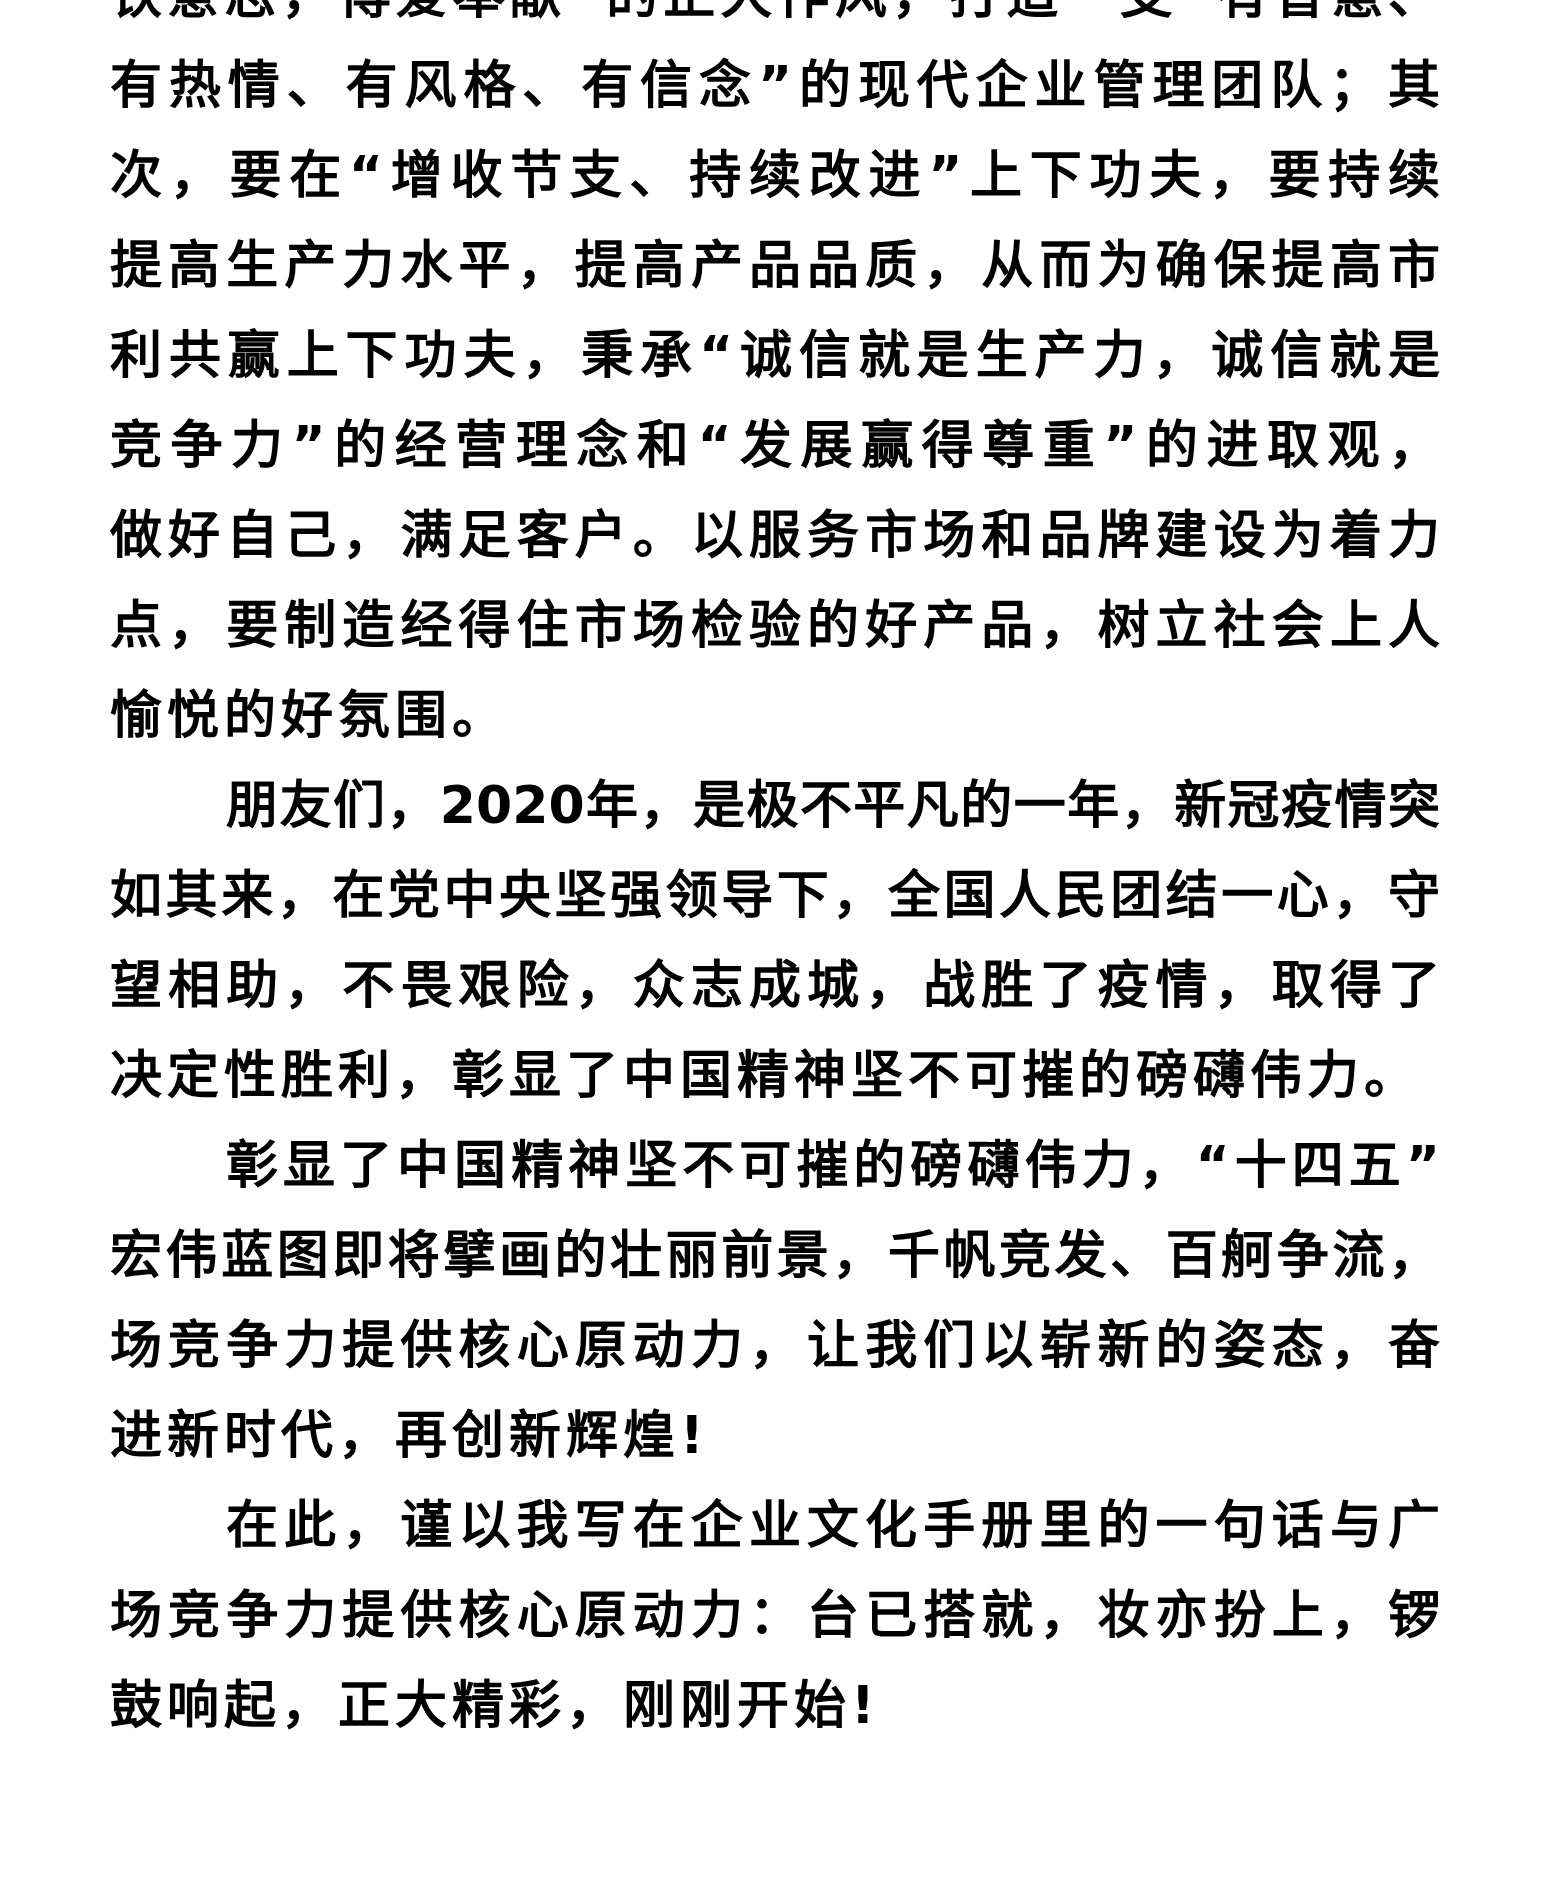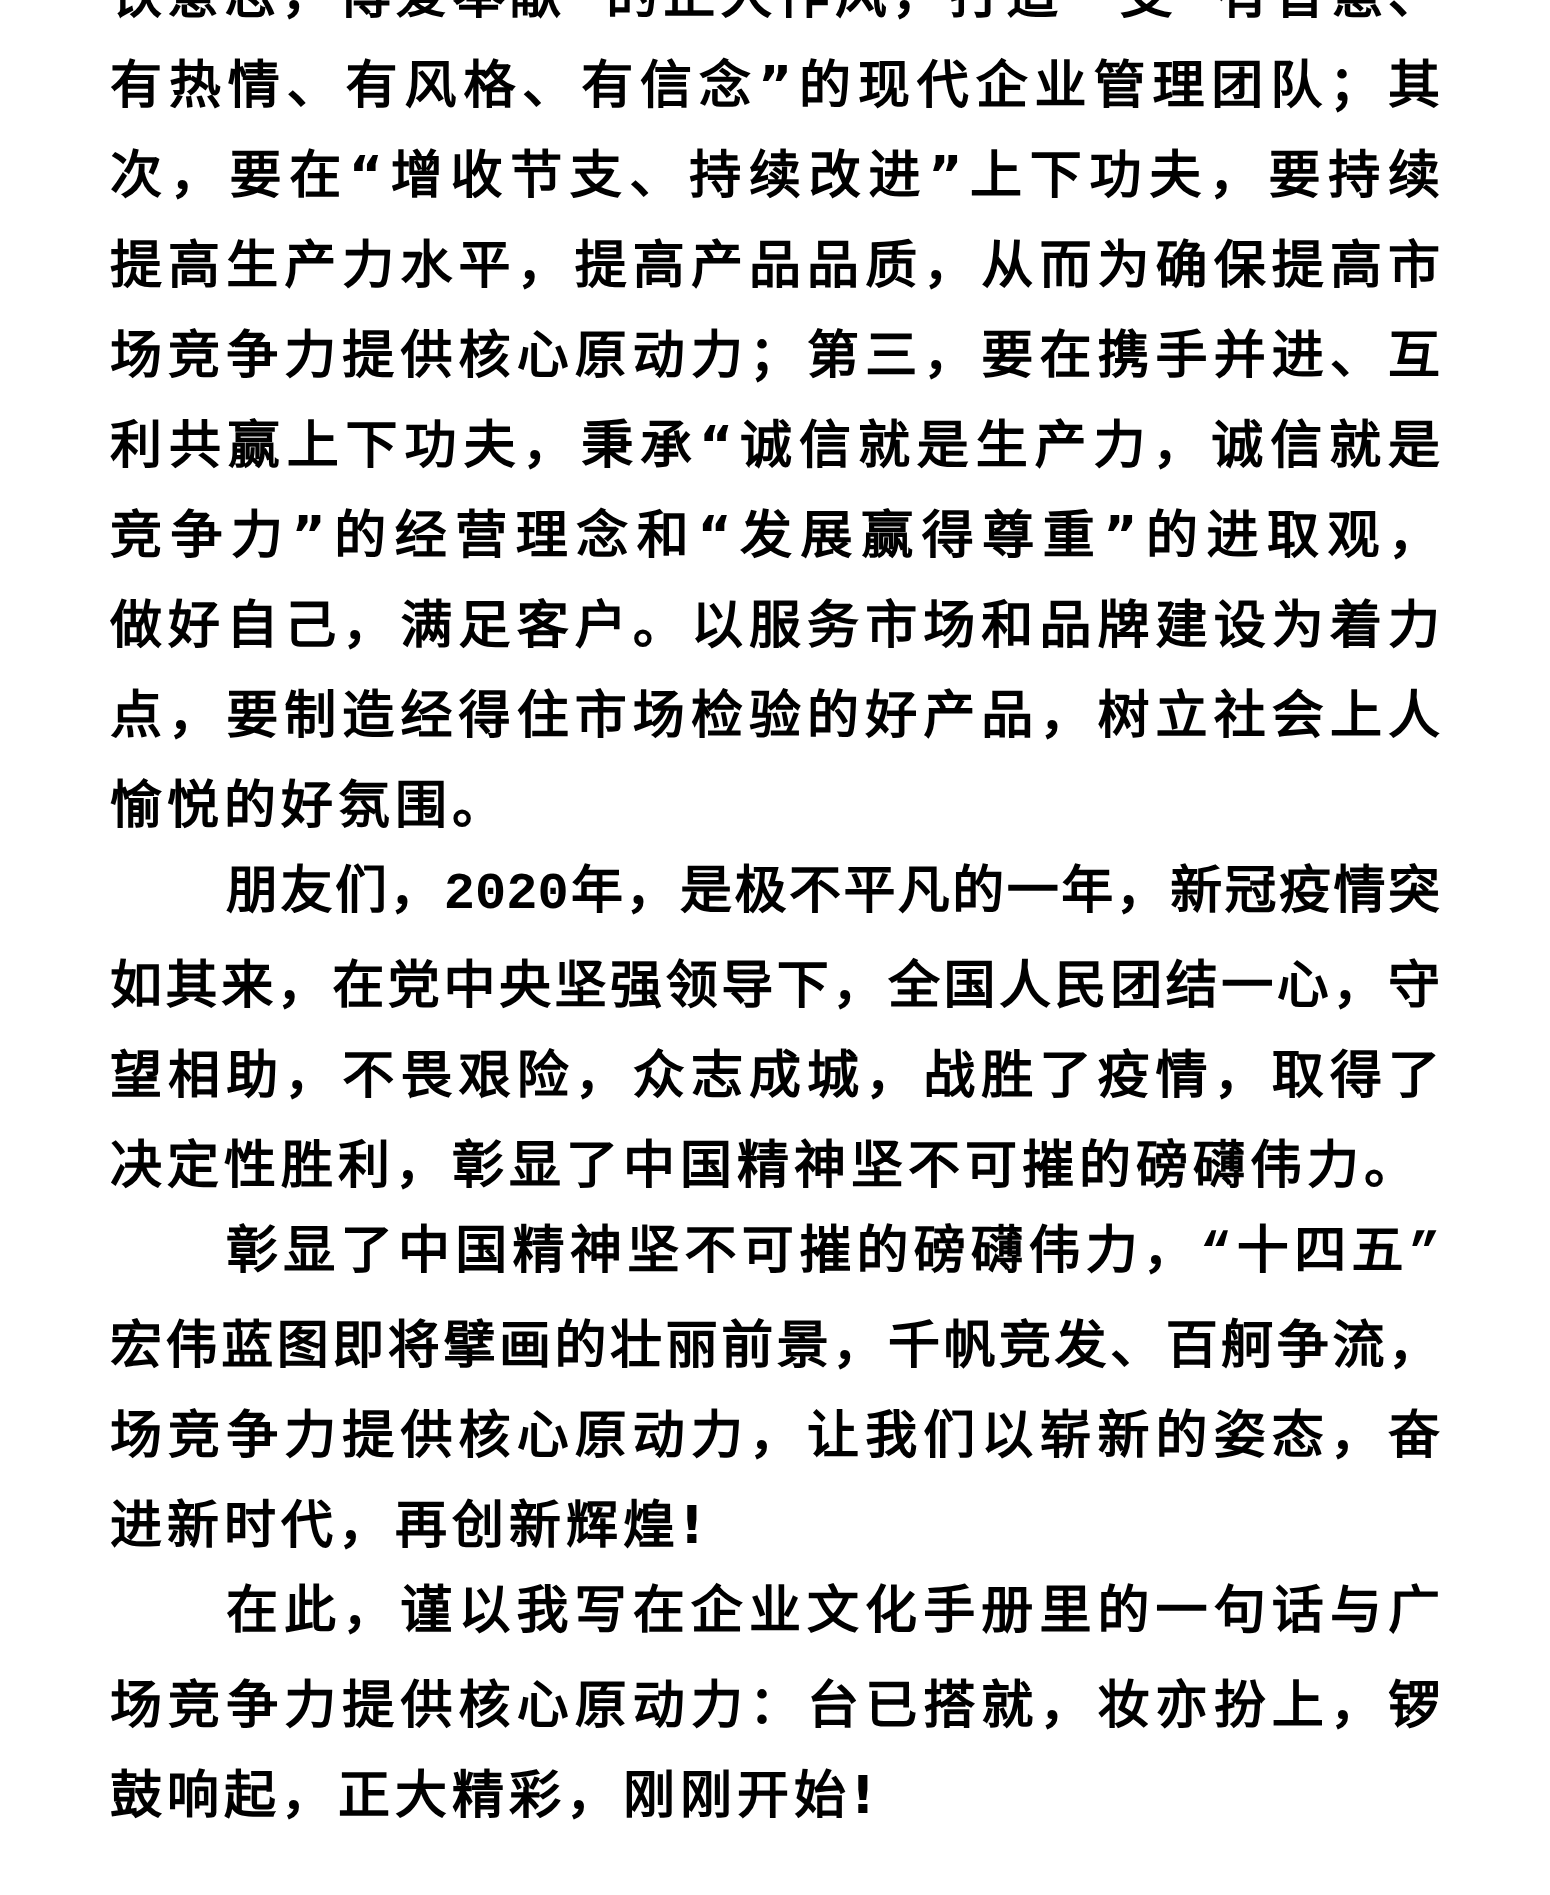--- a/index.html
+++ b/index.html
@@ -28,38 +28,36 @@
   }
   .line {
     white-space: nowrap;
     letter-spacing: 0;
     text-align: justify;
     
     text-align-last: justify;
   }
   .line.ind {
     text-indent: 116px; 
-    font-family: Liberation Mono, monospace;
   }
   .line.end {
     
     text-align-last: left;
     letter-spacing: 5px;
   }
 </style>
 </head>
 <body>
 
 <div class="page">
   <div class="text-block">
       <div class="line">铁意志，博爱奉献”的正大作风，打造一支“有智慧、</div>
       <div class="line">有热情、有风格、有信念”的现代企业管理团队；其</div>
       <div class="line">次，要在“增收节支、持续改进”上下功夫，要持续</div>
       <div class="line">提高生产力水平，提高产品品质，从而为确保提高市</div>
-      <div class="line">场竞争力提供核心原动力；第三，要在携手并进、互</div>
       <div class="line">利共赢上下功夫，秉承“诚信就是生产力，诚信就是</div>
       <div class="line">竞争力”的经营理念和“发展赢得尊重”的进取观，</div>
       <div class="line">做好自己，满足客户。以服务市场和品牌建设为着力</div>
       <div class="line">点，要制造经得住市场检验的好产品，树立社会上人</div>
       <div class="line end">愉悦的好氛围。</div>
       <div class="line ind">朋友们，2020年，是极不平凡的一年，新冠疫情突</div>
       <div class="line">如其来，在党中央坚强领导下，全国人民团结一心，守</div>
       <div class="line">望相助，不畏艰险，众志成城，战胜了疫情，取得了</div>
       <div class="line end">决定性胜利，彰显了中国精神坚不可摧的磅礴伟力。</div>
       <div class="line ind">彰显了中国精神坚不可摧的磅礴伟力，“十四五”</div>

